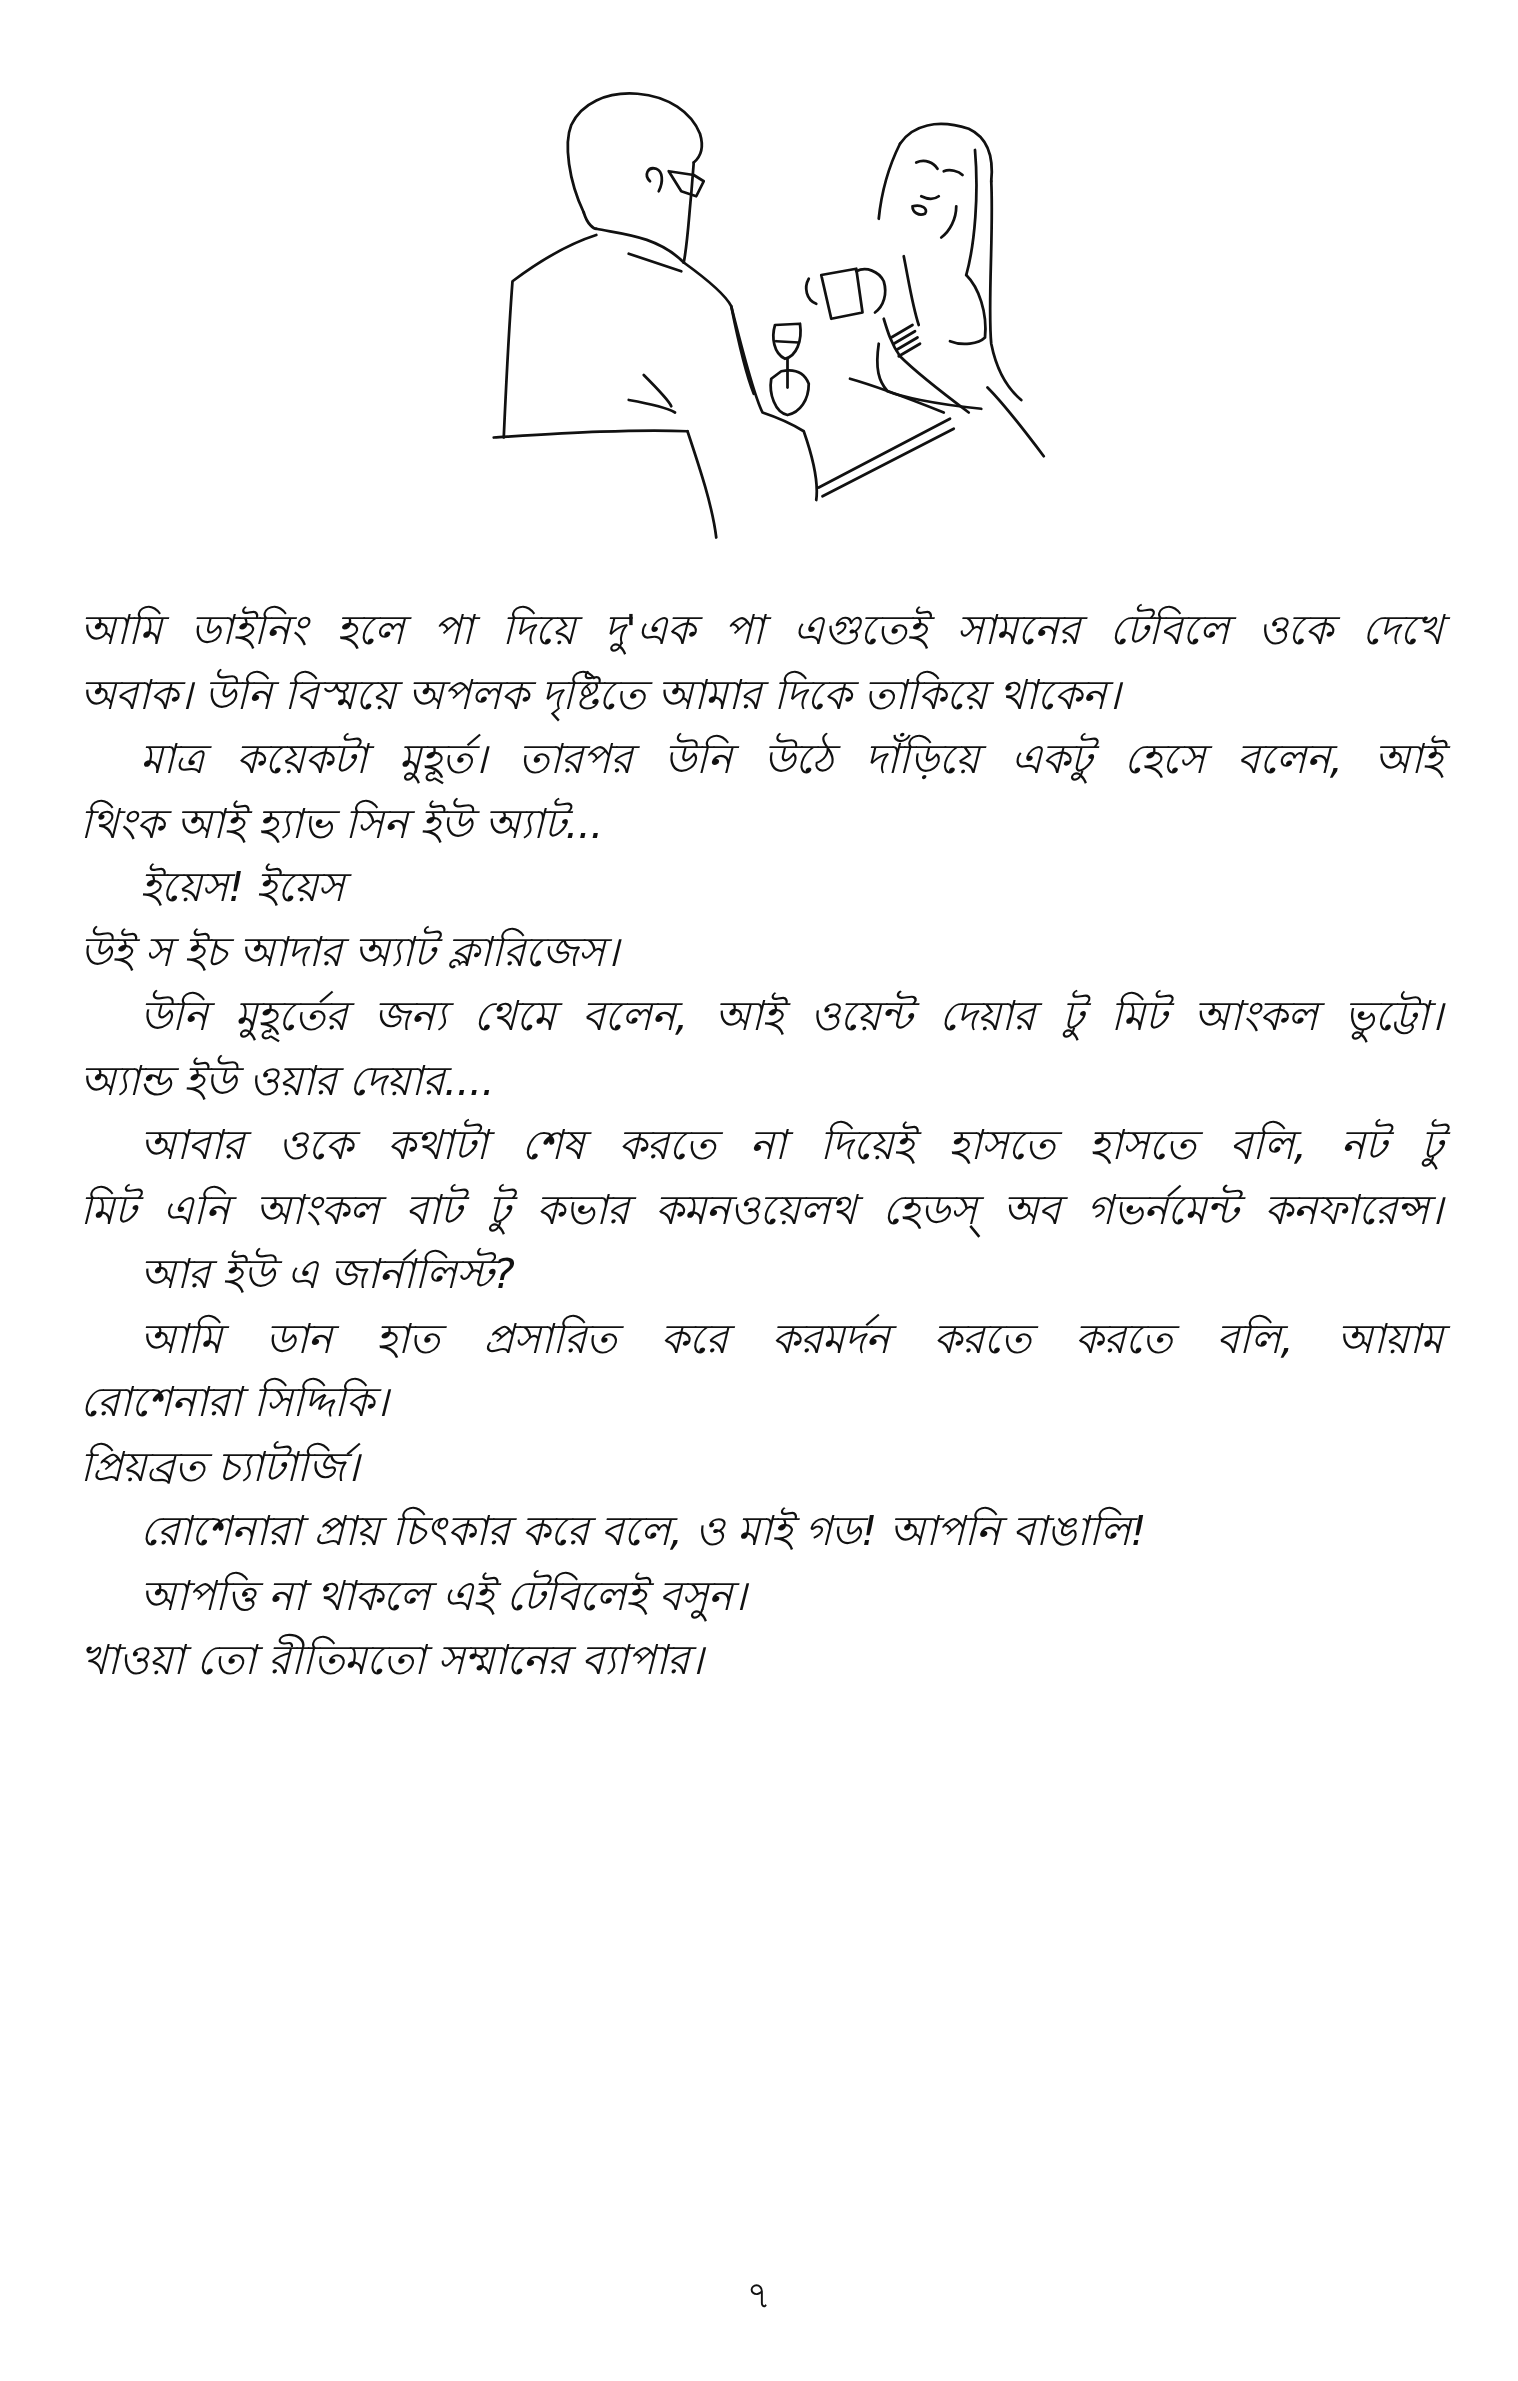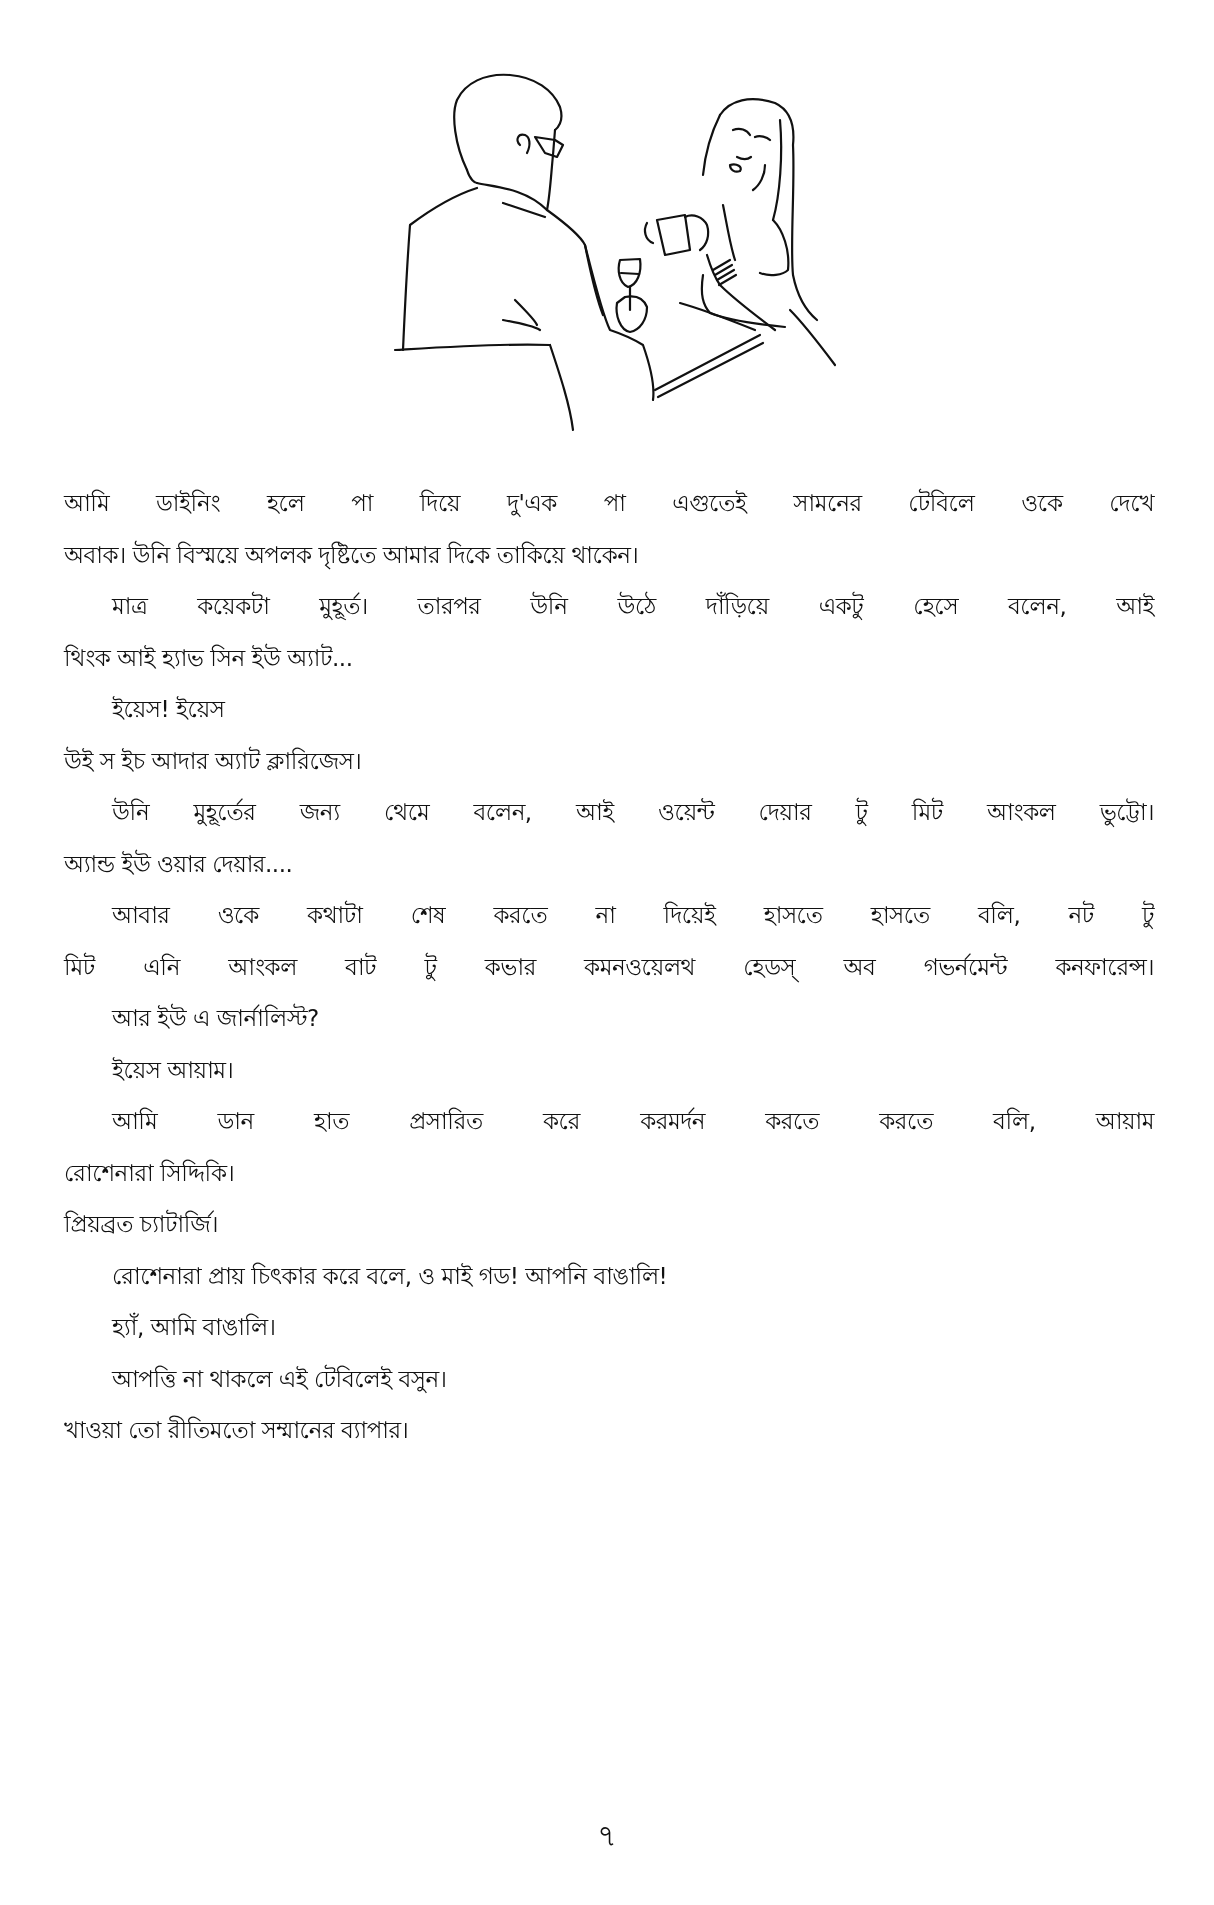--- a/index.html
+++ b/index.html
@@ -24,23 +24,24 @@
     }
     .illustration svg {
       width: 100%;
       height: 100%;
     }
     .text-block {
       position: absolute;
       left: 64px;
       top: 478px;
       width: 1090px;
-      font-size: 23px;
+      font-size: 33px;
       line-height: 51.5px;
       letter-spacing: -0.5px;
+      font-style: italic;
     }
     .line {
       display: block;
       white-space: nowrap;
       overflow: visible;
     }
     .line.indent {
       padding-left: 48px;
     }
     .line.justify {
@@ -131,29 +132,27 @@
   <span class="line">উই স ইচ আদার অ্যাট ক্লারিজেস।</span>
 
   <span class="line indent justify">উনি মুহূর্তের জন্য থেমে বলেন, আই ওয়েন্ট দেয়ার টু মিট আংকল ভুট্টো।</span>
   <span class="line">অ্যান্ড ইউ ওয়ার দেয়ার....</span>
 
   <span class="line indent justify">আবার ওকে কথাটা শেষ করতে না দিয়েই হাসতে হাসতে বলি, নট টু</span>
   <span class="line justify">মিট এনি আংকল বাট টু কভার কমনওয়েলথ হেডস্ অব গভর্নমেন্ট কনফারেন্স।</span>
 
   <span class="line indent">আর ইউ এ জার্নালিস্ট?</span>
 
-  <span class="line indent">ইয়েস আয়াম।</span>
 
   <span class="line indent justify">আমি ডান হাত প্রসারিত করে করমর্দন করতে করতে বলি, আয়াম</span>
 
   <span class="line">রোশেনারা সিদ্দিকি।</span>
   <span class="line">প্রিয়ব্রত চ্যাটার্জি।</span>
 
   <span class="line indent">রোশেনারা প্রায় চিৎকার করে বলে, ও মাই গড! আপনি বাঙালি!</span>
 
-  <span class="line indent">হ্যাঁ, আমি বাঙালি।</span>
 
   <span class="line indent">আপত্তি না থাকলে এই টেবিলেই বসুন।</span>
 
   <span class="line">খাওয়া তো রীতিমতো সম্মানের ব্যাপার।</span>
 </div>
 
 <div class="page-number">৭</div>
 
 </body></html>

